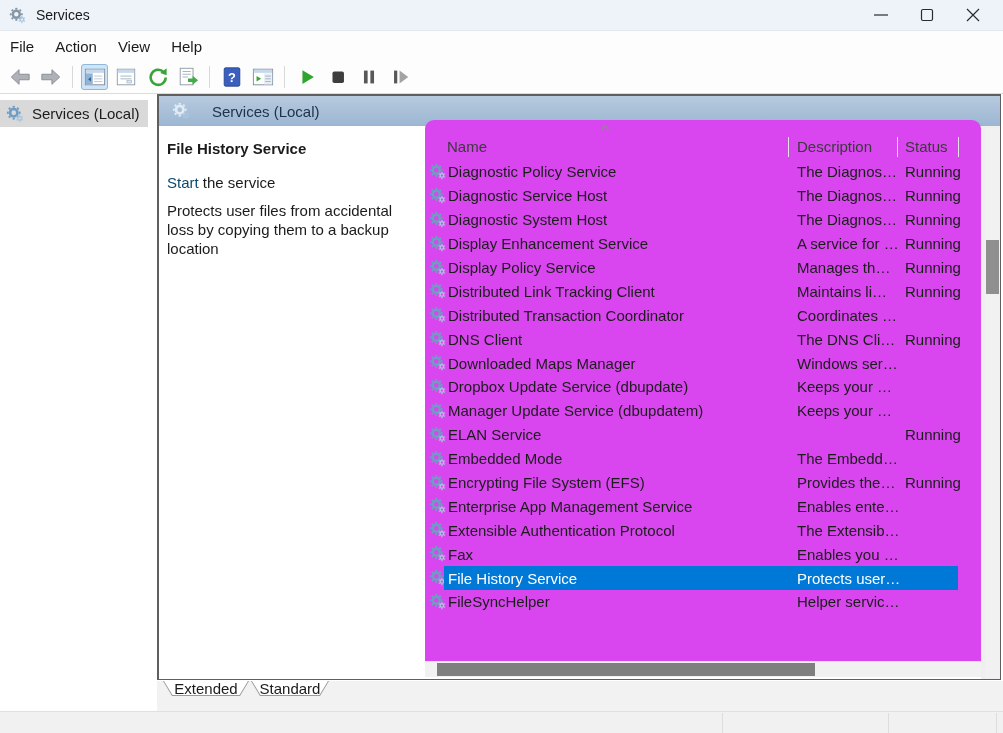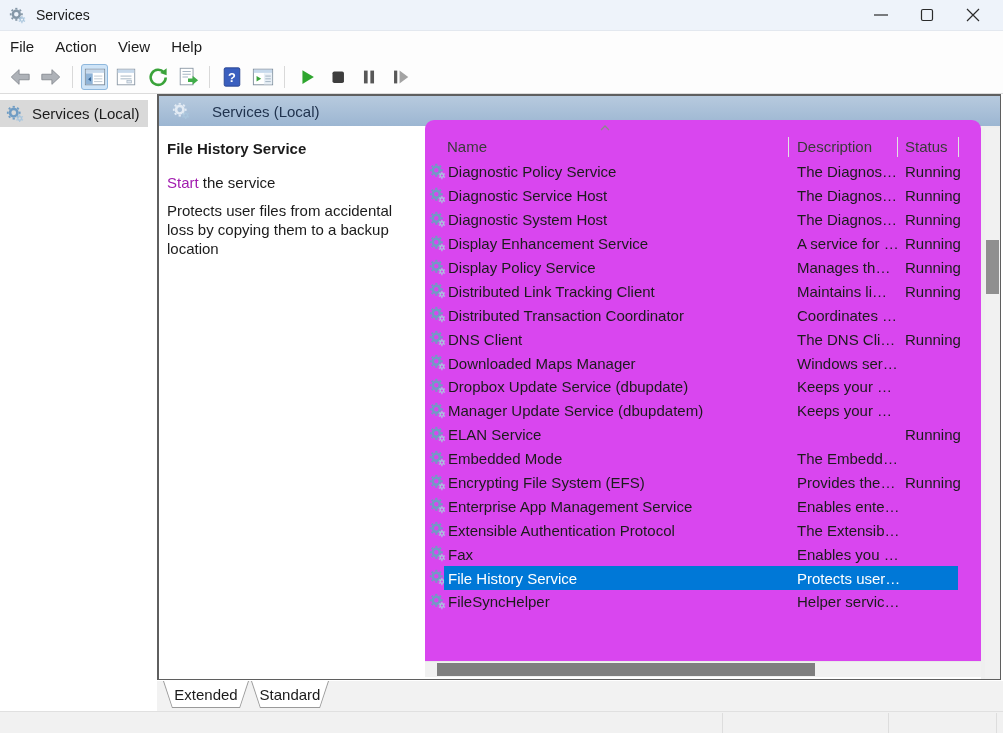--- a/index.html
+++ b/index.html
@@ -44,21 +44,21 @@
   .content{position:absolute;top:94px;left:157px;right:2px;bottom:53px;
     border:solid #5f5f5f;border-width:2px 1px 1px 2px;background:#ffffff;}
   .c-header{height:30px;background:linear-gradient(#b7cade,#9cb6d2);
     display:flex;align-items:center;position:relative}
   .c-header .gear{margin-left:13px;color:#e3ebf4}
   .c-header .c-title{margin-left:22px;font-size:15px;color:#20334e}
 
   .detail{position:absolute;left:8px;top:44px;width:252px;font-size:15px}
   .detail .svc-name{font-weight:bold;}
   .detail .start-line{margin-top:17px}
-  .detail .start-link{color:#a21caf;cursor:pointer}
+  .detail .start-link{color:#0c4a6e;cursor:pointer}
   .detail .desc-label{margin-top:37px}
   .detail .desc-text{margin-top:10px;line-height:19px}
 
   .right-gutter{position:absolute;top:30px;right:0;width:19px;bottom:0;background:#efefef}
   .vscroll{position:absolute;top:32px;right:0;width:15px;bottom:0;background:#f1f1f1}
   .vthumb{position:absolute;left:1px;right:1px;top:112px;height:54px;background:#8f8f8f}
 
   
   .card{position:absolute;left:266px;width:556px;top:24px;bottom:2px;background:#d946ef;
     border-radius:9px 9px 0 0;z-index:2;display:flex;flex-direction:column;overflow:hidden}
@@ -78,21 +78,21 @@
   .cell{position:absolute;top:0;height:100%;display:flex;align-items:center;
     white-space:nowrap;overflow:hidden}
   .cell.c-name{left:4px;width:346px}
   .cell.c-desc{left:353px;width:106px}
   .cell.c-status{left:461px;width:70px}
   .hscroll{height:15px;flex:none;position:relative;background:#f1f1f1;border-top:1px solid #e8e8e8}
   .hthumb{position:absolute;left:12px;width:378px;top:1px;bottom:1px;background:#7f7f7f}
 
   
   .tabstrip{position:absolute;left:157px;right:0;top:681px;height:30px;background:#f2f2f2}
-  .tab{position:absolute;top:0;height:27px}
+  .tab{position:absolute;top:0;height:15px}
   .tab-outer{position:absolute;inset:0;background:#9a9a9a;
     clip-path:polygon(0 0,100% 0,calc(100% - 9px) 100%,9px 100%)}
   .tab-inner{position:absolute;left:1px;right:1px;top:0;bottom:1px;background:#ffffff;
     clip-path:polygon(0 0,100% 0,calc(100% - 8.5px) 100%,8.5px 100%)}
   .tab-label{position:absolute;inset:0;display:flex;align-items:center;justify-content:center;
     font-size:15px;color:#1b1b1b}
   .tab-extended{left:6px;width:86px;z-index:2}
   .tab-standard{left:94px;width:78px}
 
   

